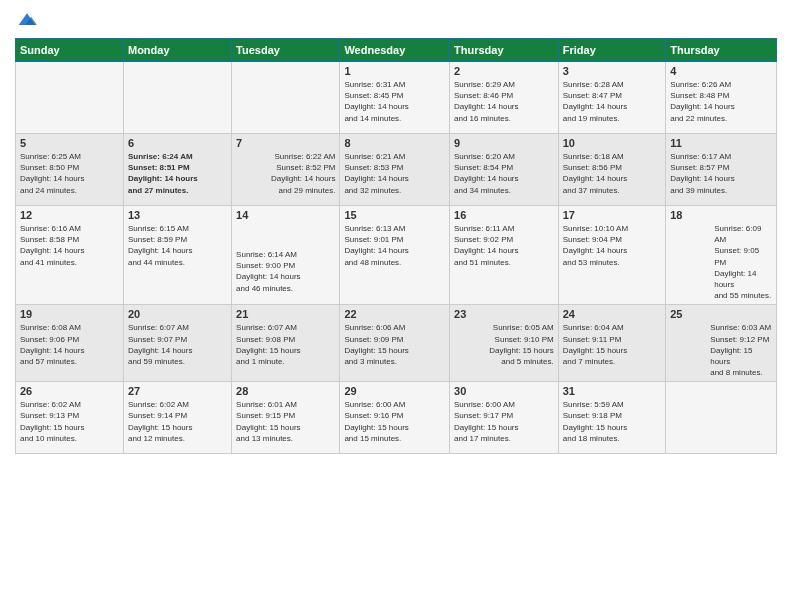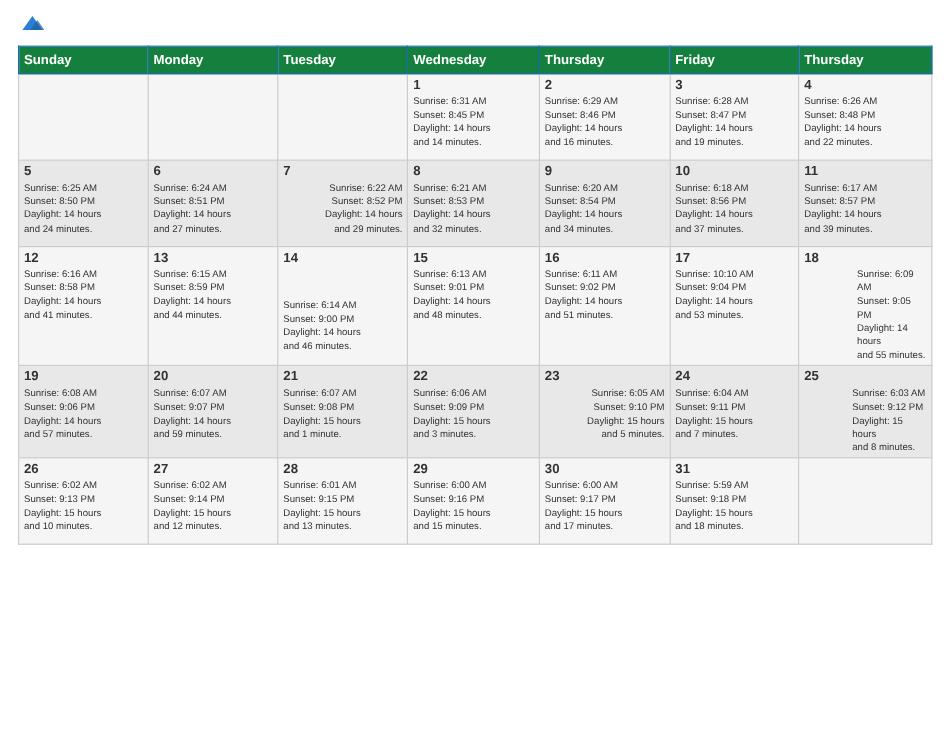--- a/index.html
+++ b/index.html
@@ -167,21 +167,21 @@
         <tr>
           <td>
             <span class="day-number">5</span>
             <div class="day-info" style="white-space: pre-line;">Sunrise: 6:25 AM
 Sunset: 8:50 PM
 Daylight: 14 hours
 and 24 minutes.</div>
           </td>
           <td>
             <span class="day-number">6</span>
-            <div class="day-info" style="white-space: pre-line;">Sunrise: 6:24 AM
+            <div class="day-info" style="white-space: pre-line; font-weight: bold;">Sunrise: 6:24 AM
 Sunset: 8:51 PM
 Daylight: 14 hours
 and 27 minutes.</div>
           </td>
           <td>
             <span class="day-number">7</span>
             <div class="day-info" style="white-space: pre-line; text-align: right;">Sunrise: 6:22 AM
 Sunset: 8:52 PM
 Daylight: 14 hours
 and 29 minutes.</div>

